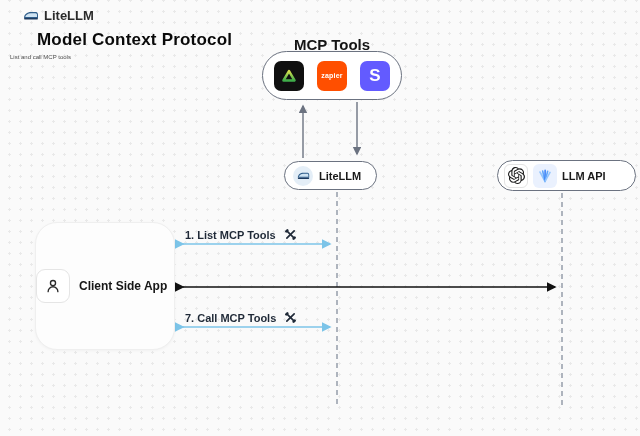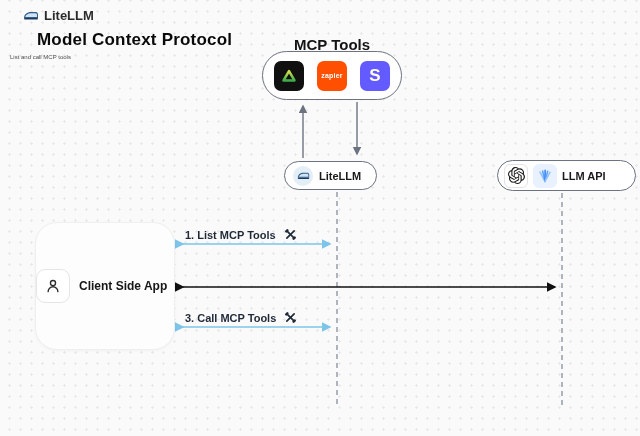--- a/index.html
+++ b/index.html
@@ -174,21 +174,21 @@
     <span>
       <svg width="11" height="11" viewBox="0 0 12 12" stroke="#1f2937" stroke-width="1.8" stroke-linecap="round">
         <path d="M2 10 L10 2"></path>
           <path d="M2 2 L10 10"></path>
         <path d="M1.4 2.6 L2.6 1.4" stroke-width="2.6"></path>
           <path d="M9.4 10.6 L10.6 9.4" stroke-width="2.6"></path>
       </svg>
     </span>
   </div>
   <div class="abs seq-label seq3">
-    <span>3. Call MCP Tools</span>
+    <span>7. Call MCP Tools</span>
     <span>
       <svg width="11" height="11" viewBox="0 0 12 12" stroke="#1f2937" stroke-width="1.8" stroke-linecap="round">
         <path d="M2 10 L10 2"></path>
           <path d="M2 2 L10 10"></path>
         <path d="M1.4 2.6 L2.6 1.4" stroke-width="2.6"></path>
           <path d="M9.4 10.6 L10.6 9.4" stroke-width="2.6"></path>
       </svg>
     </span>
   </div>
 

